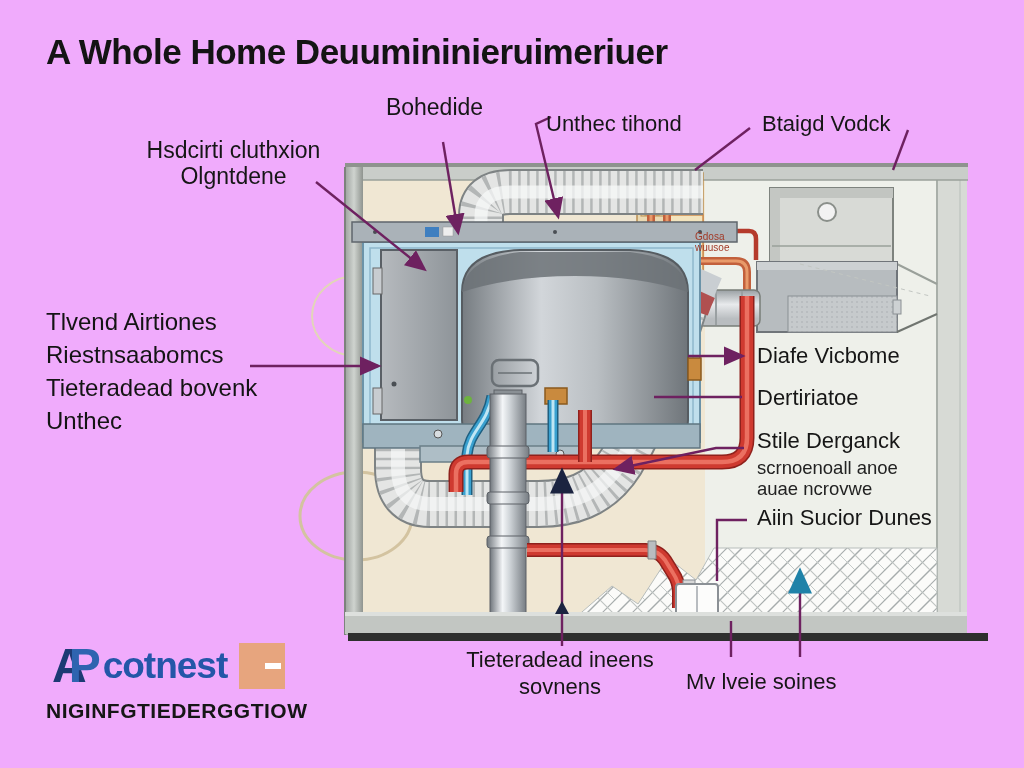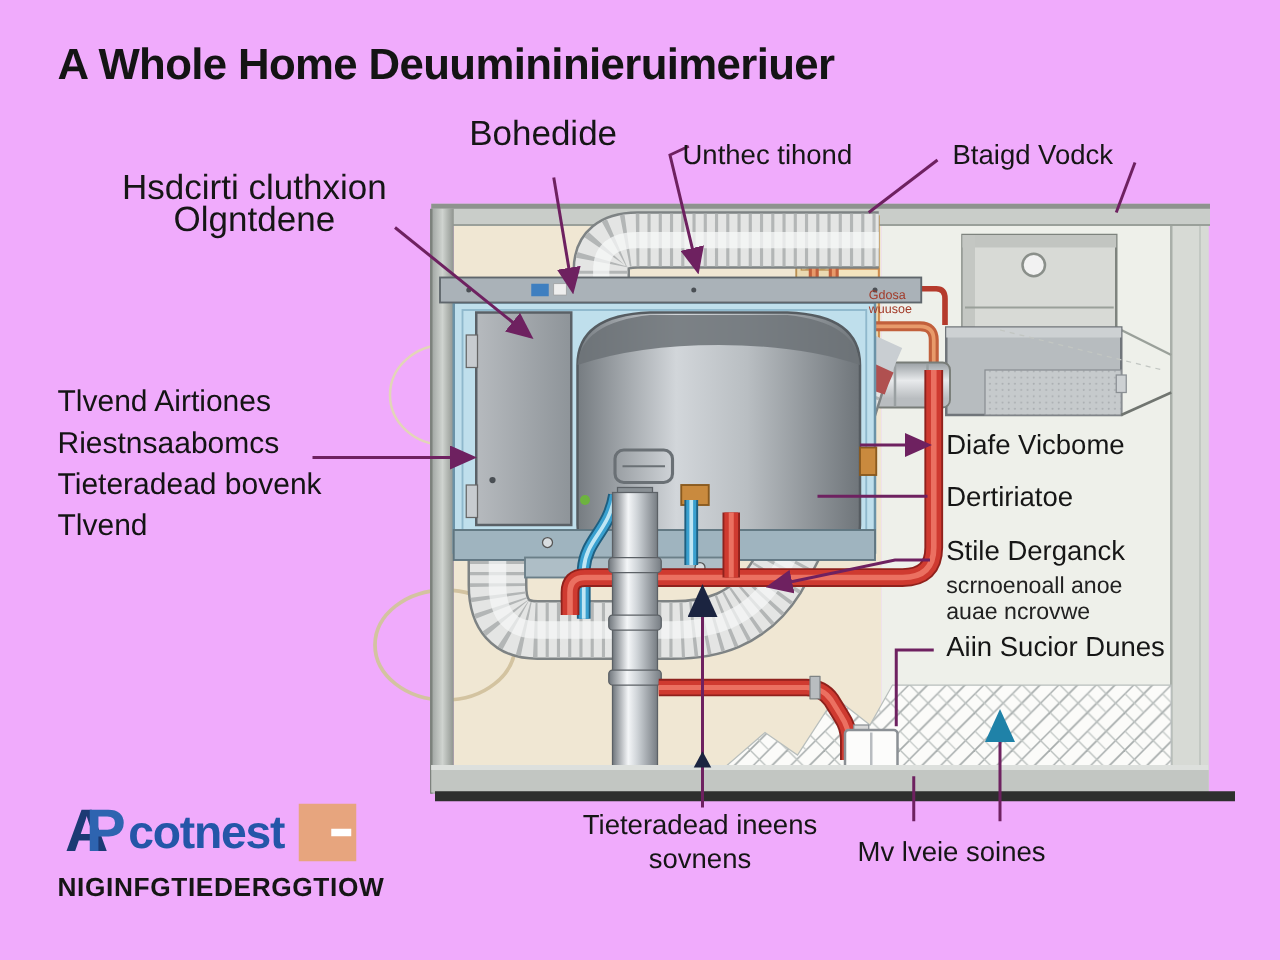--- a/index.html
+++ b/index.html
@@ -2,21 +2,21 @@
 <html><head>
 <meta charset="utf-8">
 <style>
   html,body{margin:0;padding:0;background:#ffffff;}
   #stage{position:relative;width:1024px;height:768px;background:#f0abfc;overflow:hidden;
          font-family:"Liberation Sans",sans-serif;color:#111;}
   #diagram-svg{position:absolute;left:0;top:0;}
   .txt{position:absolute;white-space:nowrap;}
   .title{font-size:35px;font-weight:bold;letter-spacing:-0.5px;color:#141414;}
   .lab{font-size:22px;color:#161616;}
-  .lab-sm{font-size:28px;color:#161616;line-height:26px;text-align:center;}
+  .lab-sm{font-size:23px;color:#161616;line-height:26px;text-align:center;}
   .lab-sub{font-size:18.5px;color:#222;line-height:21px;}
   .block{font-size:24px;line-height:33px;color:#141414;}
   .tiny{font-size:10px;line-height:11px;color:#a23a28;}
   .logo-row{position:absolute;display:flex;align-items:center;}
   .logo-a{font-size:48px;font-weight:800;color:#1c3a74;letter-spacing:-2px;}
   .logo-p{font-size:48px;font-weight:800;color:#2e64b0;margin-left:-16px;}
   .logo-name{font-size:37px;font-weight:700;color:#2456a8;margin-left:2px;letter-spacing:-1px;}
   .logo-square{width:46px;height:46px;background:#e7a57e;margin-left:12px;position:relative;}
   .logo-square .dash{position:absolute;right:4px;top:20px;width:16px;height:6px;background:#ffffff;}
   .tagline{font-size:21px;font-weight:700;letter-spacing:0.5px;color:#161616;}
@@ -258,30 +258,30 @@
 
   <div class="txt title" style="left:46px;top:32px;">A Whole Home Deuumininieruimeriuer</div>
 
   <div class="txt lab-sm" style="left:352px;top:94px;width:165px;">
     <div>Bohedide</div>
   </div>
 
   <div class="txt lab" style="left:546px;top:111px;">Unthec tihond</div>
   <div class="txt lab" style="left:762px;top:111px;">Btaigd Vodck</div>
 
-  <div class="txt lab-sm" style="left:96px;top:137px;width:215px;">
+  <div class="txt lab-sm" style="left:126px;top:137px;width:215px;">
     <div>Hsdcirti cluthxion</div>
     <div>Olgntdene</div>
   </div>
 
   <div class="txt block" style="left:46px;top:305px;">
     <div>Tlvend Airtiones</div>
     <div>Riestnsaabomcs</div>
     <div>Tieteradead bovenk</div>
-    <div>Tlvend</div>
+    <div>Unthec</div>
   </div>
 
   <div class="txt lab" style="left:757px;top:343px;">Diafe Vicbome</div>
   <div class="txt lab" style="left:757px;top:385px;">Dertiriatoe</div>
   <div class="txt lab" style="left:757px;top:428px;">Stile Derganck</div>
   <div class="txt lab-sub" style="left:757px;top:457px;">
     <div>scrnoenoall anoe</div>
     <div>auae ncrovwe</div>
   </div>
   <div class="txt lab" style="left:757px;top:505px;">Aiin Sucior Dunes</div>

